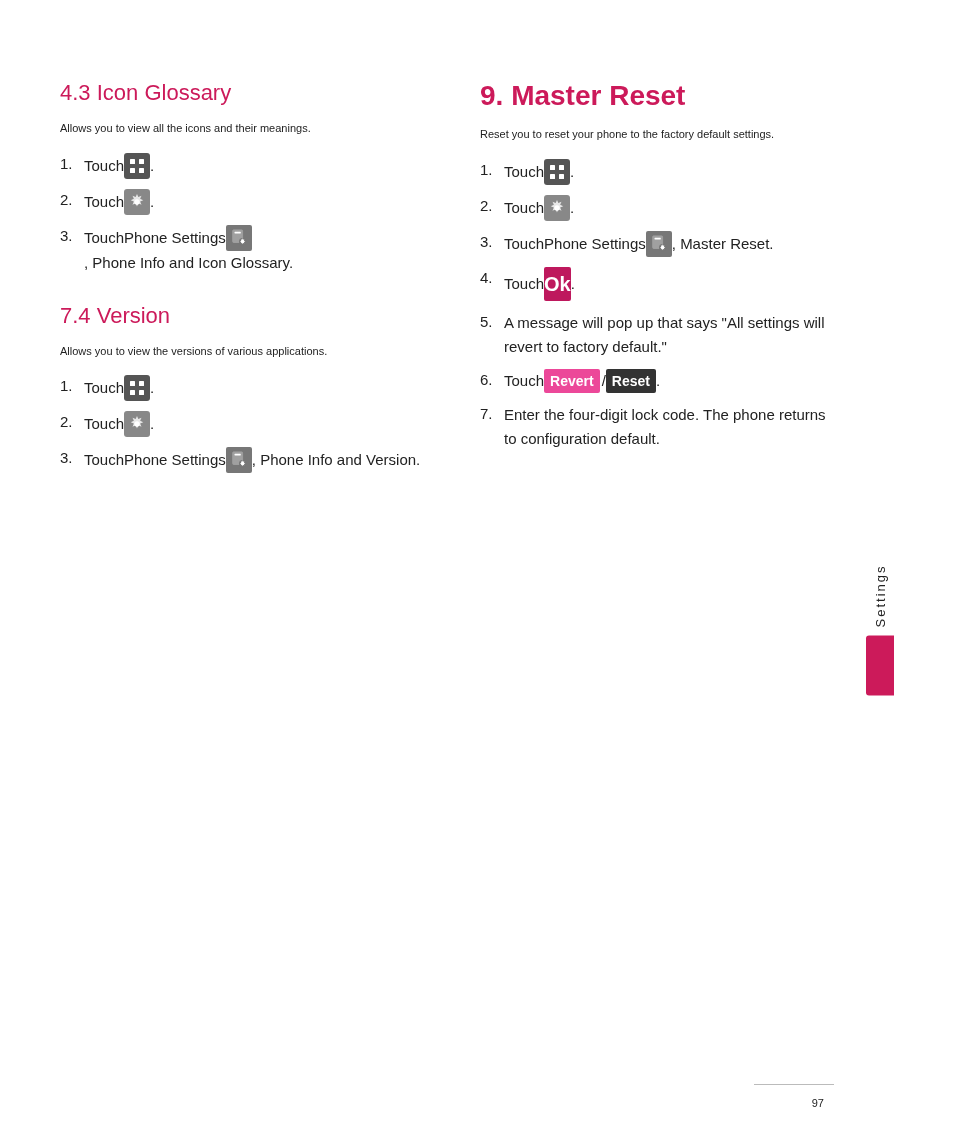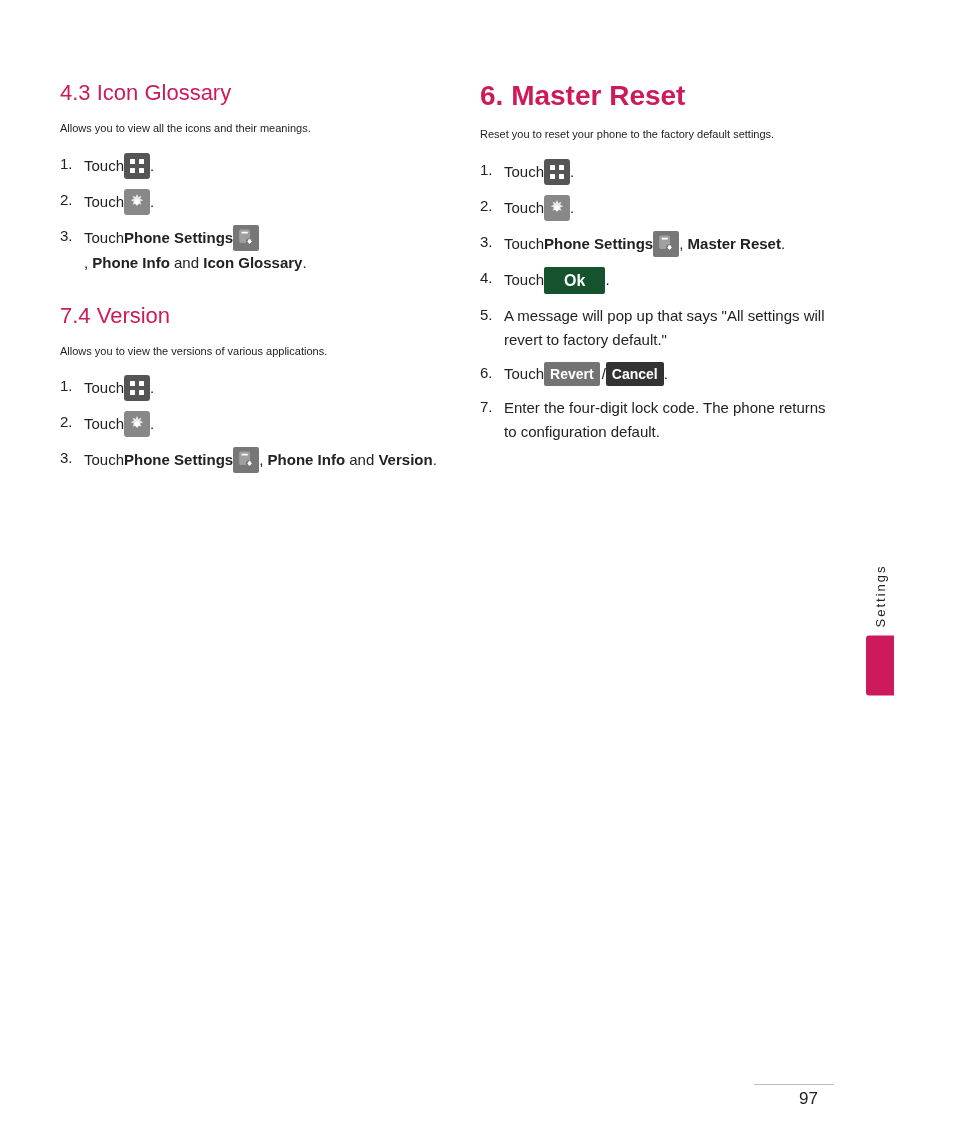--- a/index.html
+++ b/index.html
@@ -122,37 +122,37 @@
       display: inline-flex;
       align-items: center;
       justify-content: center;
       width: 26px;
       height: 26px;
       background: #777;
       border-radius: 2px;
       flex-shrink: 0;
     }
 
-    .bold { font-weight: bold; }
+    .bold { font-weight: normal; }
 
     
     .btn-ok {
       display: inline-block;
-      background: #14532d;
+      background: #be185d;
       color: #fff;
-      padding: 1px 20px;
-      font-size: 16px;
+      padding: 1px 0;
+      font-size: 20px;
       font-weight: bold;
       border-radius: 2px;
     }
 
     
     .btn-revert {
       display: inline-block;
-      background: #737373;
+      background: #ec4899;
       color: #fff;
       padding: 1px 6px;
       font-size: 14px;
       font-weight: bold;
       border-radius: 2px;
       margin-right: 2px;
     }
 
     
     .btn-cancel {
@@ -189,22 +189,22 @@
       width: 28px;
       height: 60px;
       background: #cc1a5a;
       border-radius: 3px 0 0 3px;
     }
 
     
     .page-number {
       position: absolute;
       bottom: 36px;
-      right: 76px;
-      font-size: 17px;
+      right: 70px;
+      font-size: 11px;
       color: #222;
     }
 
     
     .page-divider {
       position: absolute;
       bottom: 60px;
       right: 60px;
       width: 80px;
       height: 1px;
@@ -324,21 +324,21 @@
               <span>, <span class="bold">Phone Info</span> and <span class="bold">Version</span>.</span>
             </span>
           </li>
         </ul>
       </div>
 
     </div>
 
     <div class="col-right">
 
-      <h1 class="section-heading-large">6. Master Reset</h1>
+      <h1 class="section-heading-large">9. Master Reset</h1>
       <p class="section-desc">Reset you to reset your phone to the factory default settings.</p>
 
       <ul class="steps">
         <li>
           <span class="step-num">1.</span>
           <span class="step-content">
             <span>Touch</span>
             <span class="icon-grid">
               <svg viewBox="0 0 16 16" fill="white">
                 <rect x="1" y="1" width="5" height="5" rx="0.5"></rect>
@@ -393,21 +393,21 @@
           <span class="step-content">
             <span>A message will pop up that says "All settings will revert to factory default."</span>
           </span>
         </li>
         <li>
           <span class="step-num">6.</span>
           <span class="step-content">
             <span>Touch</span>
             <span class="btn-revert">Revert</span>
             <span>/</span>
-            <span class="btn-cancel">Cancel</span>
+            <span class="btn-cancel">Reset</span>
             <span>.</span>
           </span>
         </li>
         <li>
           <span class="step-num">7.</span>
           <span class="step-content">
             <span>Enter the four-digit lock code. The phone returns to configuration default.</span>
           </span>
         </li>
       </ul>

